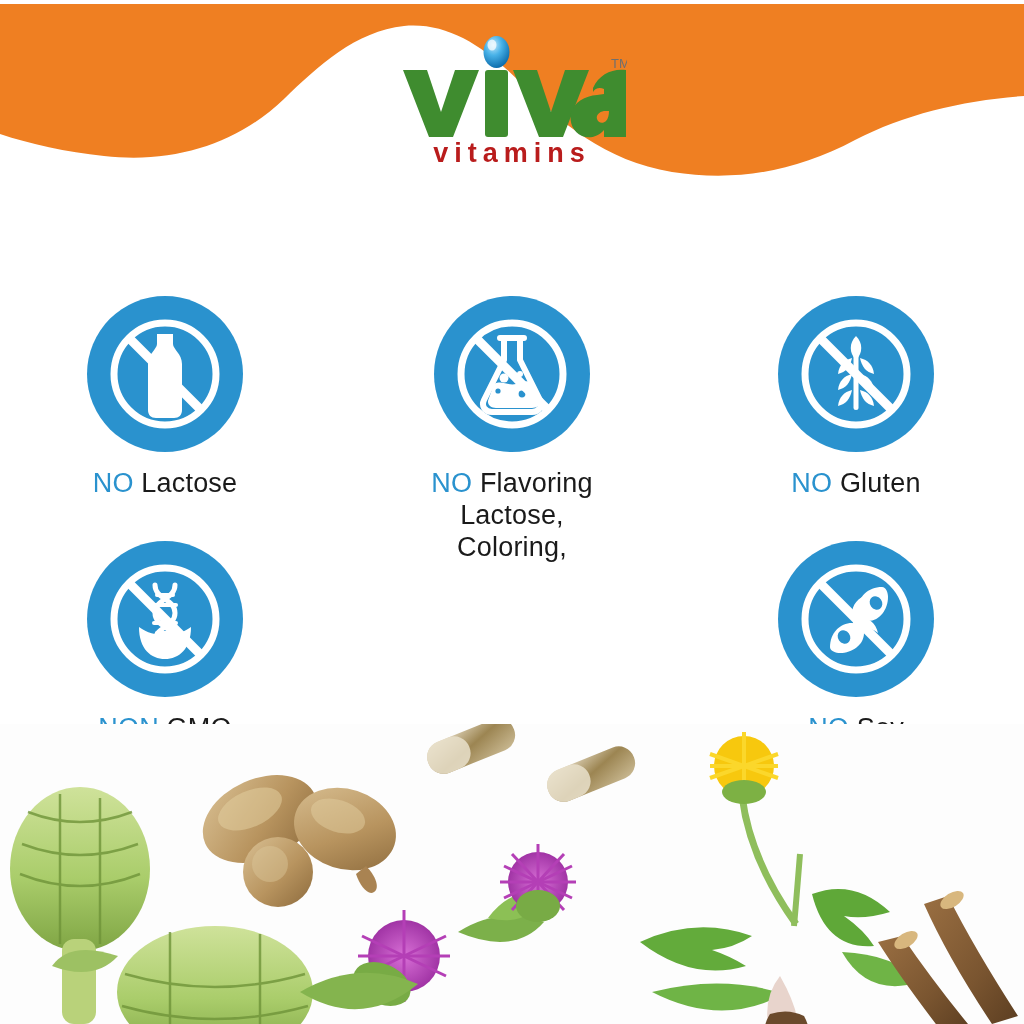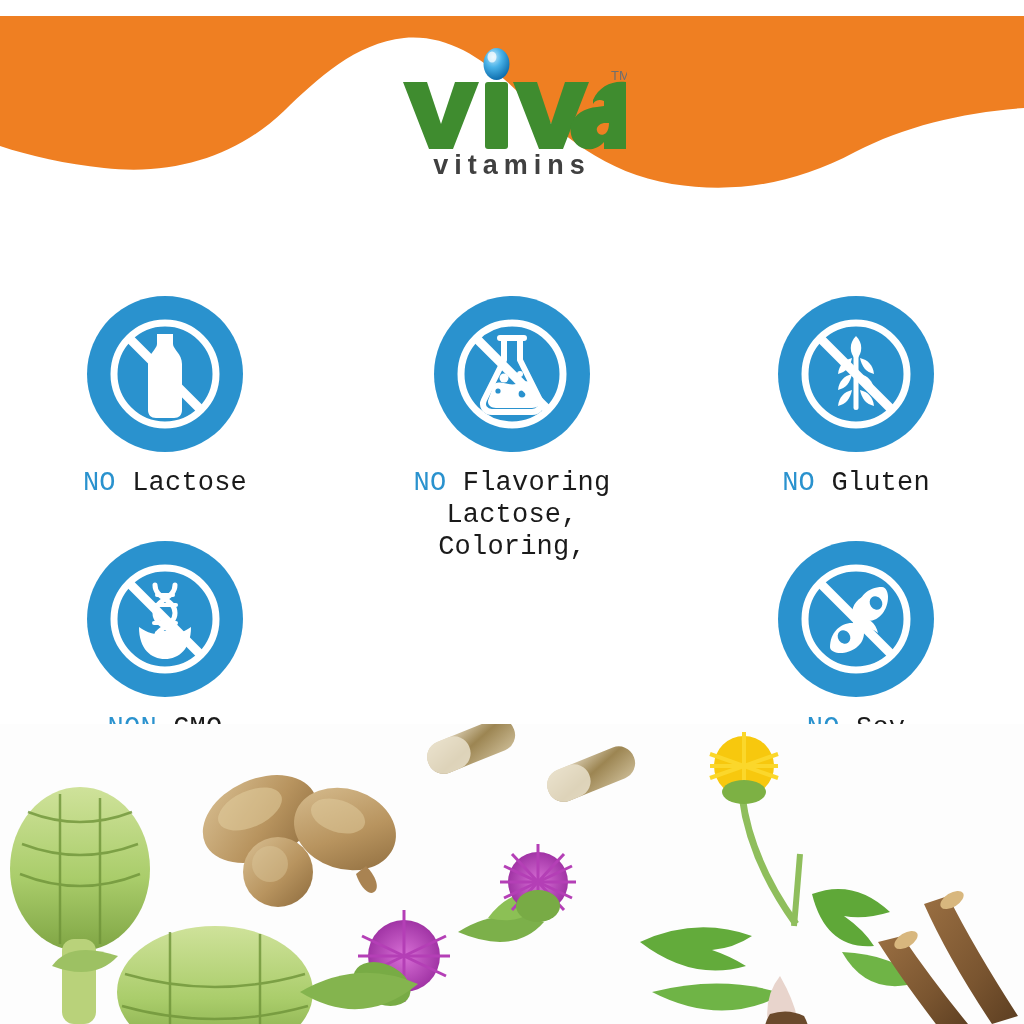--- a/index.html
+++ b/index.html
@@ -5,49 +5,49 @@
   html,body{margin:0;padding:0;}
   body{
     width:1024px;height:1024px;overflow:hidden;
     background:#ffffff;
     font-family:"Liberation Sans",sans-serif;
     position:relative;
   }
   #stage{position:absolute;inset:0;width:1024px;height:1024px;background:#fff;overflow:hidden;}
 
   
-  .header-wave{position:absolute;top:16px;left:0;width:1024px;height:180px;}
+  .header-wave{position:absolute;top:4px;left:0;width:1024px;height:180px;}
   .logo-block{
     position:absolute;left:0;top:28px;width:1024px;
     display:flex;flex-direction:column;align-items:center;
   }
   .logo-word{position:relative;display:block;}
   .logo-sub{
-    font-size:27px;font-weight:bold;color:#404040;
+    font-size:27px;font-weight:bold;color:#b91c1c;
     letter-spacing:6px;margin-top:-6px;text-align:left;
   }
 
   
   .headline{
     position:absolute;top:184px;left:0;width:1024px;text-align:center;
     white-space:nowrap;line-height:1;
   }
   .headline span{
     color:#ef7f22;
     font-family:"Liberation Sans Narrow","Liberation Sans",sans-serif;
     font-size:66px;
     transform:scaleX(.82);
     display:inline-block;
     transform-origin:center;
   }
   .hl-bold{font-weight:bold;letter-spacing:-1px;}
   .hl-light{font-weight:normal;letter-spacing:-1px;}
 
   
-  .badges{position:absolute;top:296px;left:0;width:1024px;height:470px;font-family:Liberation Mono, monospace;}
+  .badges{position:absolute;top:296px;left:0;width:1024px;height:470px;}
   .badge-cell{position:absolute;width:340px;text-align:center;}
   .badge-circle{
     width:156px;height:156px;border-radius:50%;
     background:#2a92ce;margin:0 auto;position:relative;
   }
   .badge-circle svg{display:block;width:156px;height:156px;}
   .badge-label{
     margin-top:16px;font-size:27px;line-height:1.18;
     color:#1a1a1a;font-weight:400;letter-spacing:.2px;
   }

